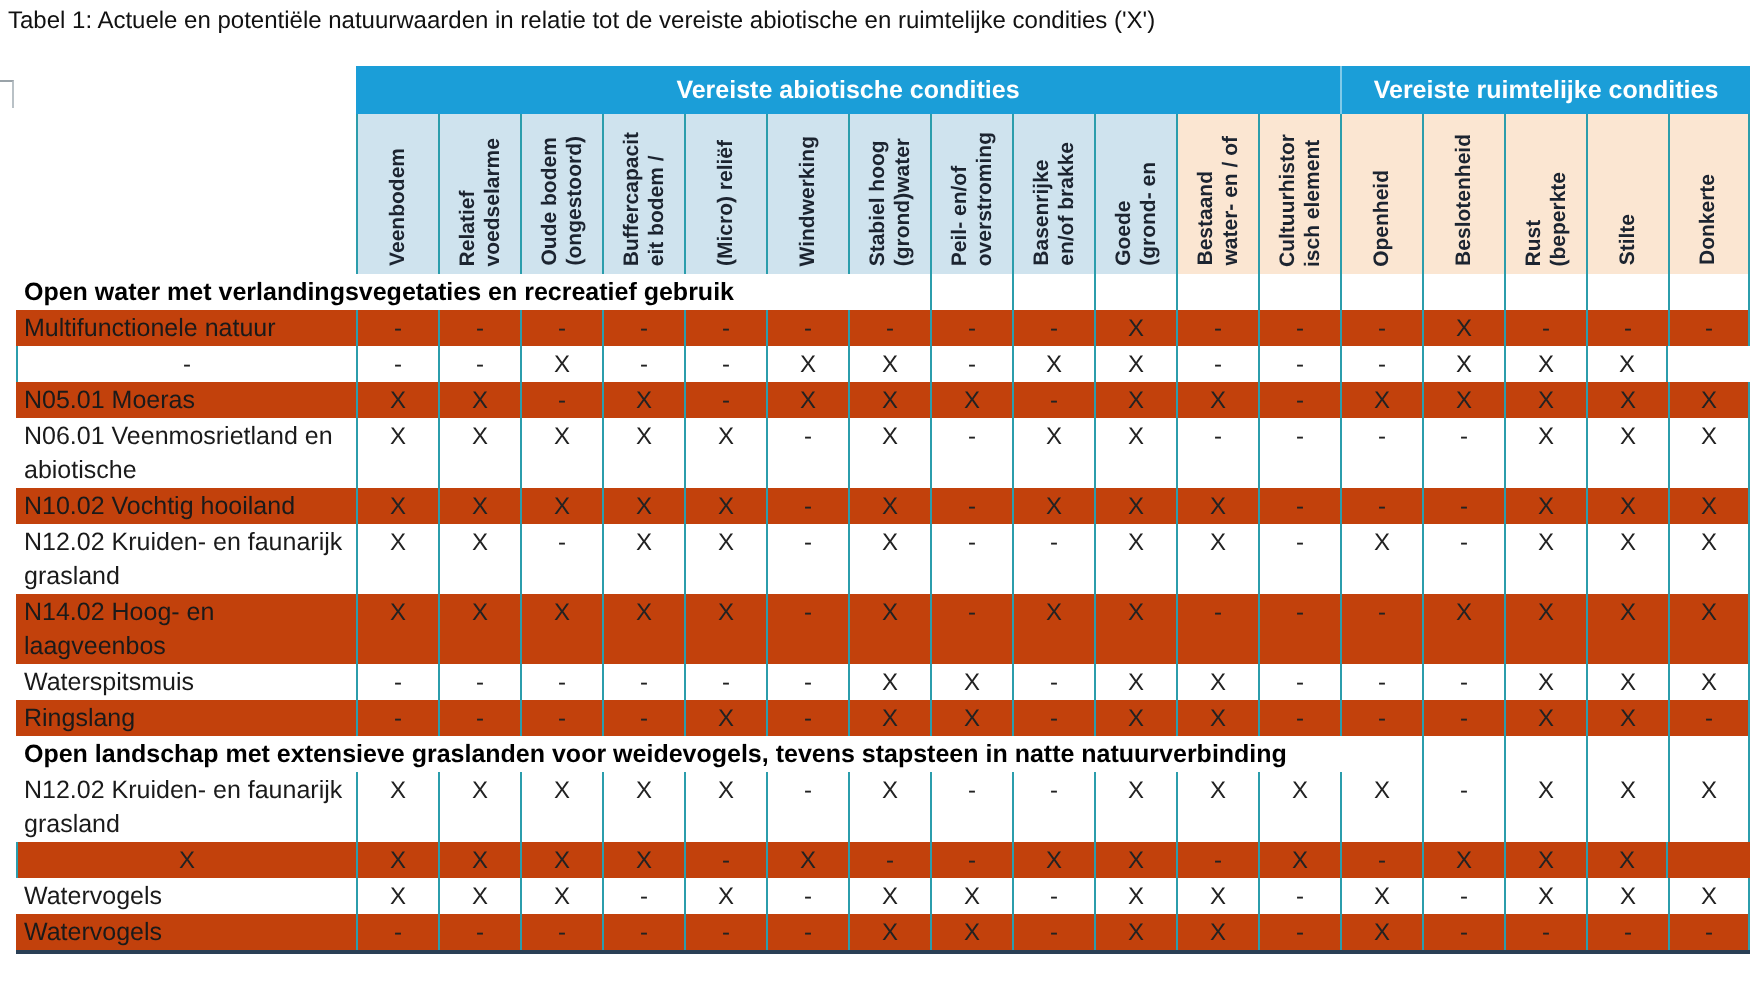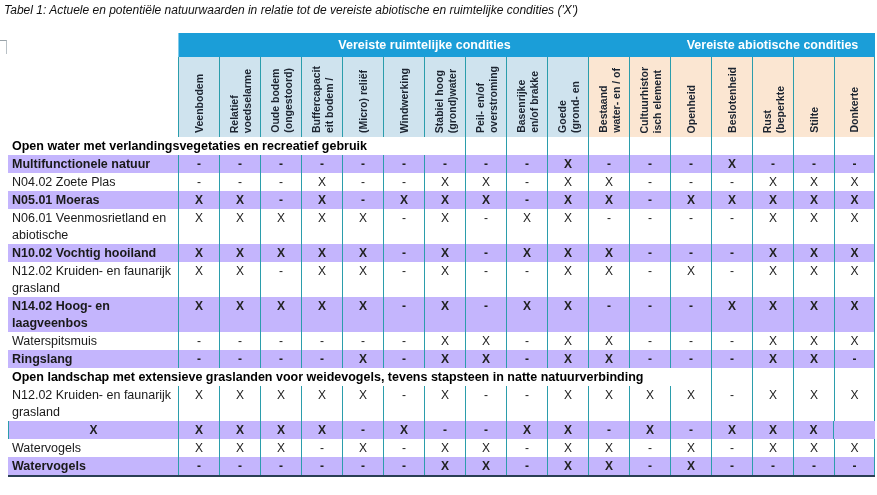--- a/index.html
+++ b/index.html
@@ -2,21 +2,21 @@
 <html><head>
 <meta charset="utf-8">
 <style>
   html,body{margin:0;padding:0;}
   body{
     width:877px;height:495px;background:#ffffff;position:relative;
     font-family:"Liberation Sans", sans-serif;
     -webkit-font-smoothing:antialiased;
   }
   .doc-title{
-    position:absolute;top:3px;left:4px;font-style:italic;font-size:12px;color:#111;
+    position:absolute;top:3px;left:4px;font-size:12px;color:#111;
     white-space:nowrap;
   }
   .margin-mark{
     position:absolute;left:0;top:40px;width:6px;height:13px;
     border-top:1px solid #9aa3a9;border-right:1px solid #b9c1c6;
   }
   .tbl{position:absolute;left:8px;top:33px;width:867px;}
   
   .band{display:grid;grid-template-columns:170px 492px 205px;height:24px;background:#1b9ed8;}
   .band-group{
@@ -35,21 +35,21 @@
   .hcell.blue{background:#cfe3ee;}
   .hcell.peach{background:#fbe6d2;}
   .corner{background:#fff;}
   .vtext{
     writing-mode:vertical-rl;transform:rotate(180deg);
     font-weight:bold;font-size:10.5px;line-height:12.5px;color:#1c2430;
     white-space:pre-line;max-height:74px;
   }
   
   .row{display:grid;grid-template-columns:170px repeat(17,41px);min-height:18px;background:#fff;}
-  .row.tint{background:#c4b5fd;font-weight:bold;}
+  .row.tint{background:#c2410c;}
   .rlabel{
     padding:1px 2px 0 4px;font-size:12.5px;line-height:17px;color:#1a1a1a;
     white-space:pre-line;box-sizing:border-box;
   }
   .cell{
     border-left:1px solid #2b9dac;box-sizing:border-box;
     text-align:center;font-size:12px;line-height:17px;padding-top:1px;color:#222;
   }
   .cell.last{border-right:1px solid #2b9dac;}
   .seclabel{
@@ -60,22 +60,22 @@
 </style>
 </head>
 <body>
 
 <div class="doc-title">Tabel 1: Actuele en potentiële natuurwaarden in relatie tot de vereiste abiotische en ruimtelijke condities ('X')</div>
 <div class="margin-mark"></div>
 
 <div class="tbl">
   <div class="band">
     <div class="corner"></div>
+    <div class="band-group">Vereiste abiotische condities</div>
     <div class="band-group second">Vereiste ruimtelijke condities</div>
-    <div class="band-group">Vereiste abiotische condities</div>
   </div>
   <div class="cols" id="colhead">
     <div class="corner"></div>
   <div class="hcell blue">
         <div class="vtext">Veenbodem</div>
       </div>
       <div class="hcell blue">
         <div class="vtext">Relatief
 voedselarme</div>
       </div>
@@ -162,21 +162,20 @@
         <div class="cell">X</div>
         <div class="cell">-</div>
         <div class="cell">-</div>
         <div class="cell">-</div>
         <div class="cell">X</div>
         <div class="cell">-</div>
         <div class="cell">-</div>
         <div class="cell last">-</div>
       </div>
       <div class="row">
-        <div class="rlabel">N04.02 Zoete Plas</div>
         <div class="cell">-</div>
         <div class="cell">-</div>
         <div class="cell">-</div>
         <div class="cell">X</div>
         <div class="cell">-</div>
         <div class="cell">-</div>
         <div class="cell">X</div>
         <div class="cell">X</div>
         <div class="cell">-</div>
         <div class="cell">X</div>

